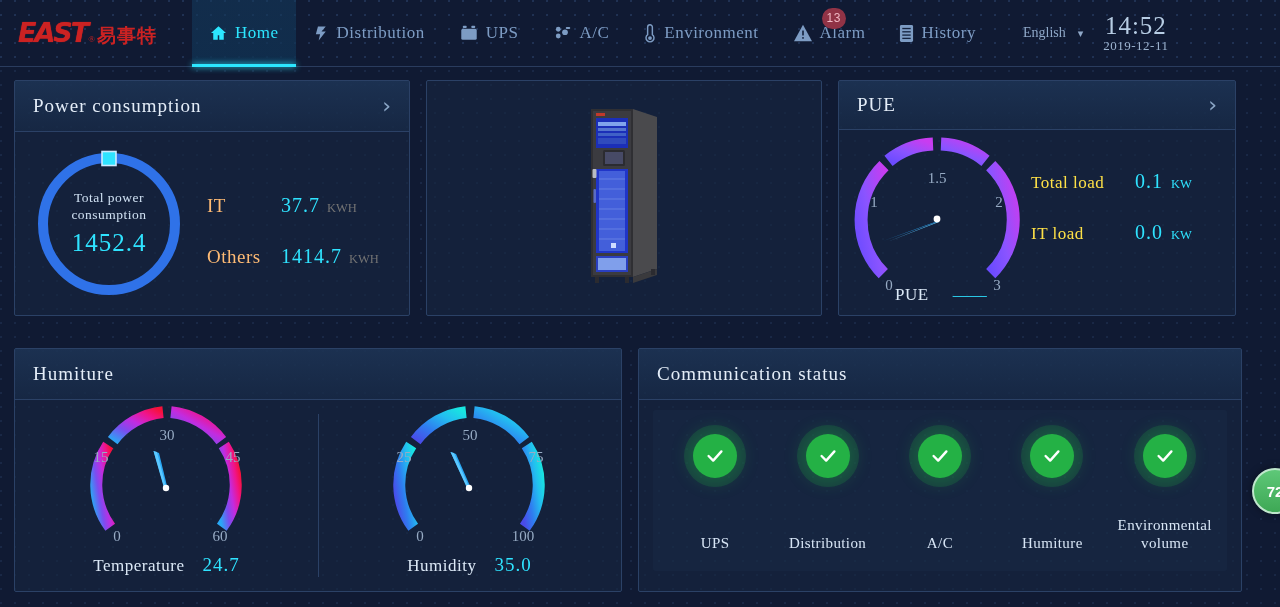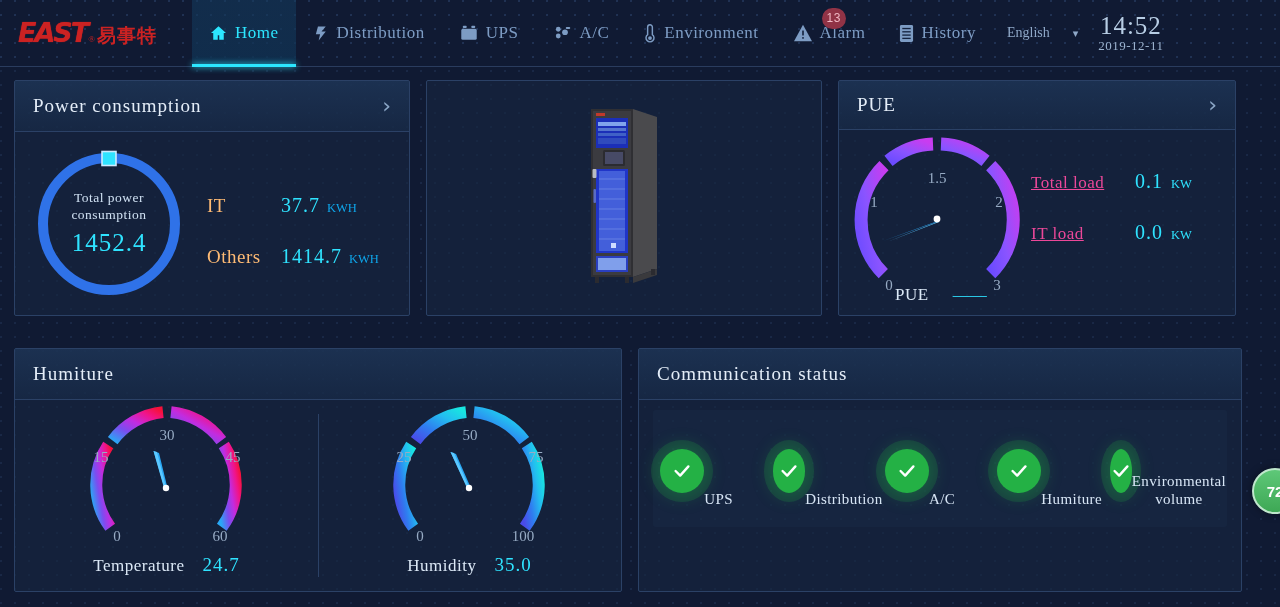--- a/index.html
+++ b/index.html
@@ -92,24 +92,24 @@
     border-radius: 11px;
     background: #913346;
     color: #f0b8c4;
     font-size: 12px;
     font-family: "Liberation Sans", sans-serif;
     display: flex; align-items: center; justify-content: center;
     padding: 0 5px;
   }
 
   .lang {
-    display: flex; align-items: center; gap: 23px;
+    display: flex; align-items: center; gap: 12px;
     color: #8fa8c8;
     font-size: 14px;
-    margin-left: 14px;
+    margin-left: 30px;
     cursor: pointer;
   }
   .chev { font-size: 11px; color: #8fa8c8; }
 
   .clock {
     margin-left: 20px;
     margin-right: 14px;
     text-align: center;
     color: #b7cde4;
     line-height: 1.05;
@@ -158,33 +158,33 @@
     align-items: center; justify-content: center;
     text-align: center;
   }
   .donut-label { color: #cfe0f2; font-size: 13.5px; line-height: 1.25; letter-spacing: 0.5px; }
   .donut-value { color: #2fe3ff; font-size: 25px; margin-top: 5px; letter-spacing: 1px; }
   .pc-stats { margin-left: 18px; }
   .pc-line { display: flex; align-items: baseline; margin: 14px 0 28px; }
   .pc-line:last-child { margin-bottom: 0; }
   .pc-key { color: #fdba74; font-size: 19px; width: 74px; letter-spacing: 0.5px; }
   .pc-val { color: #2fe3ff; font-size: 20px; letter-spacing: 1px; }
-  .pc-unit { color: #0ea5e9; font-size: 12.5px; margin-left: 7px; }
+  .pc-unit { color: #737373; font-size: 12.5px; margin-left: 7px; }
 
   
   .rack-panel { width: 396px; height: 236px; }
   .rack-stage { position: absolute; inset: 0; display: flex; align-items: center; justify-content: center; }
 
   
   .pue-panel { width: 398px; height: 236px; }
   .pue-body { display: flex; align-items: flex-start; }
   .pue-gauge { position: relative; width: 180px; height: 185px; margin-left: 8px; flex: none; }
   .pue-stats { margin-top: 40px; margin-left: 4px; }
   .pue-line { display: flex; align-items: baseline; margin-bottom: 28px; }
-  .pue-key { color: #ec4899; font-size: 17px; width: 104px; letter-spacing: 0.5px; text-decoration: underline; }
+  .pue-key { color: #fde047; font-size: 17px; width: 104px; letter-spacing: 0.5px; }
   .pue-val { color: #2fe3ff; font-size: 20px; letter-spacing: 1px; }
   .pue-unit { color: #2fe3ff; font-size: 12.5px; margin-left: 8px; }
   .pue-foot {
     position: absolute; left: 56px; bottom: 10px;
     display: flex; align-items: baseline; gap: 24px;
   }
   .pue-foot .k { color: #dbe8f6; font-size: 17px; letter-spacing: 0.5px; }
   .pue-foot .v { color: #2fe3ff; font-size: 17px; }
 
   
@@ -214,21 +214,21 @@
     margin: 10px auto 0;
     width: 100%;
     display: flex;
     justify-content: space-around;
     background: rgba(30,50,80,0.28);
     border-radius: 3px;
     padding: 24px 6px 18px;
   }
   .comm-item {
     width: 110px;
-    display: flex; flex-direction: row;
+    display: flex; flex-direction: column;
     align-items: center;
   }
   .comm-dot {
     width: 44px; height: 44px;
     border-radius: 50%;
     background: #24b145;
     display: flex; align-items: center; justify-content: center;
     box-shadow: 0 0 0 9px rgba(36,177,69,0.18), 0 0 18px 4px rgba(36,177,69,0.30);
   }
   .comm-dot svg { display: block; }

